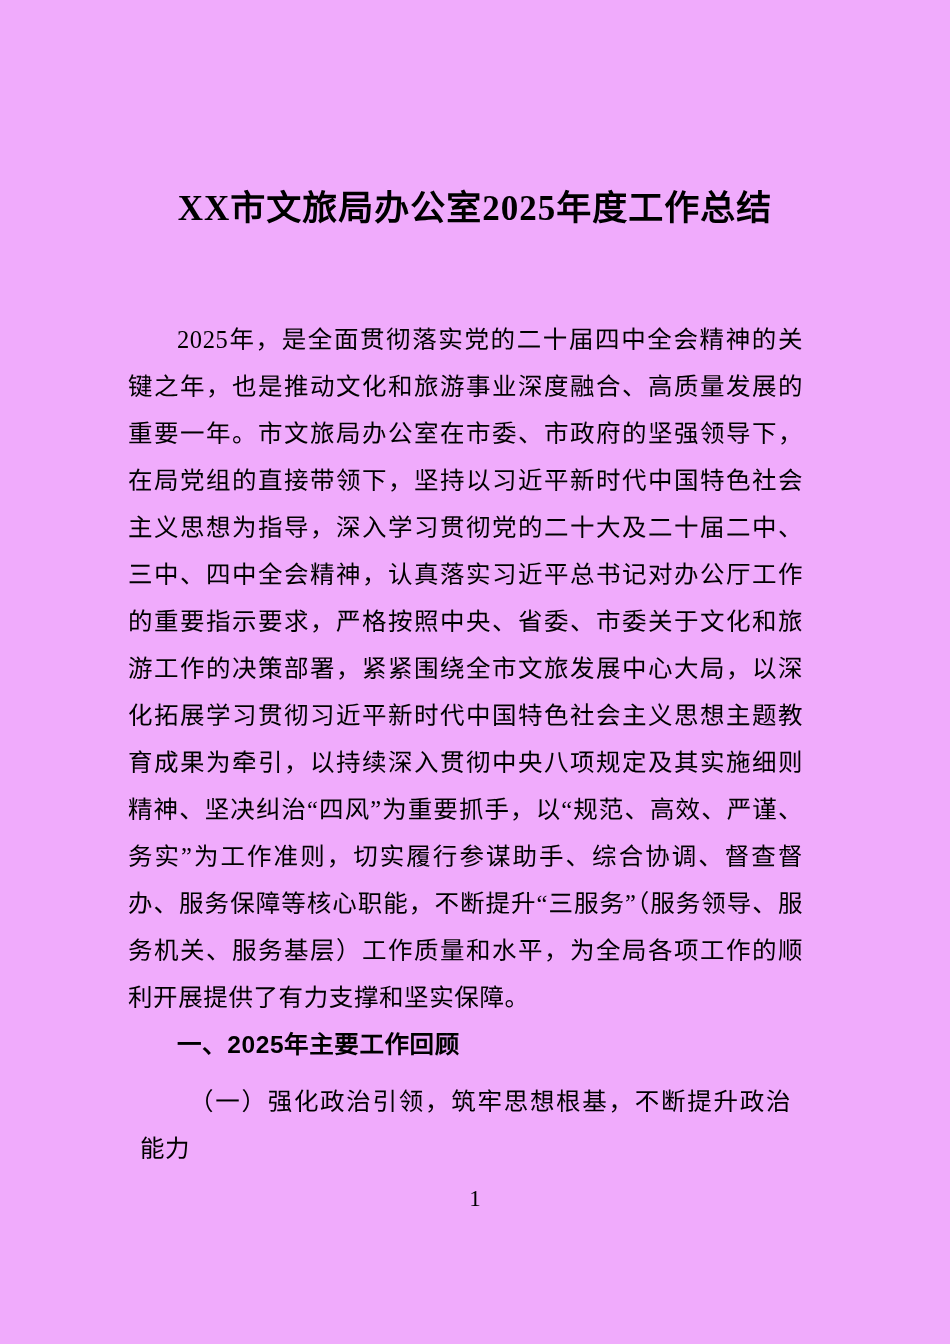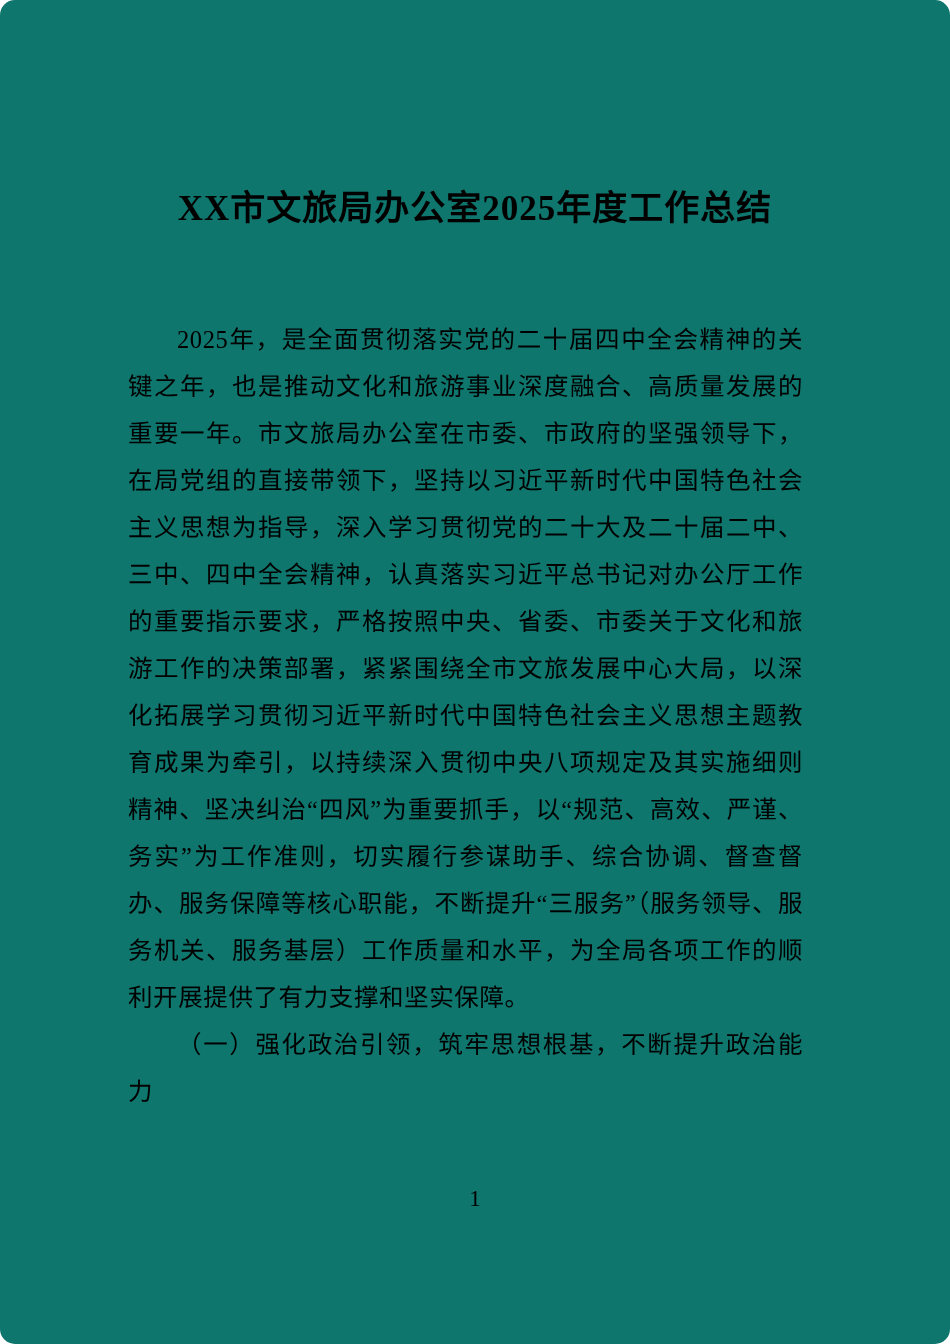--- a/index.html
+++ b/index.html
@@ -15,22 +15,21 @@
     font-family: "Liberation Serif", "DejaVu Serif", serif;
     color: #000000;
     overflow: hidden;
   }
   .page {
     width: 950px;
     height: 1344px;
     box-sizing: border-box;
     padding: 12px;
     position: relative;
-    background: #0f766e;
-    border-radius: 15px;
+    background: #f0abfc;
   }
   .doc-title {
     position: absolute;
     top: 186px;
     left: 0;
     width: 950px;
     text-align: center;
     font-family: "Liberation Serif", "DejaVu Serif", serif;
     font-weight: bold;
     font-size: 35px;
@@ -60,28 +59,28 @@
   p.heading {
     margin: 0;
     font-size: 24.5px;
     line-height: 47px;
     font-weight: bold;
     text-indent: 2em;
     letter-spacing: 0.6px;
     font-family: "Liberation Sans", "DejaVu Sans", sans-serif;
   }
   p.subheading {
-    margin: 0;
+    margin: 12px;
     font-size: 24.5px;
     line-height: 47px;
     text-indent: 2em;
     letter-spacing: 0.6px;
     text-align: justify;
     text-justify: inter-ideograph;
-    font-family: Liberation Sans, sans-serif;
+    font-family: Liberation Mono, monospace;
   }
   .page-number {
     position: absolute;
     top: 1186px;
     left: 0;
     width: 950px;
     text-align: center;
     font-size: 23px;
     font-family: "Liberation Serif", "DejaVu Serif", serif;
     color: #000000;
@@ -90,19 +89,20 @@
 </head>
 <body>
 
 <div class="page">
 
   <div class="doc-title">XX市文旅局办公室2025年度工作总结</div>
 
   <div class="body-block">
     <p class="para indent">2025年，是全面贯彻落实党的二十届四中全会精神的关键之年，也是推动文化和旅游事业深度融合、高质量发展的重要一年。市文旅局办公室在市委、市政府的坚强领导下，在局党组的直接带领下，坚持以习近平新时代中国特色社会主义思想为指导，深入学习贯彻党的二十大及二十届二中、三中、四中全会精神，认真落实习近平总书记对办公厅工作的重要指示要求，严格按照中央、省委、市委关于文化和旅游工作的决策部署，紧紧围绕全市文旅发展中心大局，以深化拓展学习贯彻习近平新时代中国特色社会主义思想主题教育成果为牵引，以持续深入贯彻中央八项规定及其实施细则精神、坚决纠治“四风”为重要抓手，以“规范、高效、严谨、务实”为工作准则，切实履行参谋助手、综合协调、督查督办、服务保障等核心职能，不断提升“三服务”（服务领导、服务机关、服务基层）工作质量和水平，为全局各项工作的顺利开展提供了有力支撑和坚实保障。</p>
 
+    <p class="heading">一、2025年主要工作回顾</p>
 
     <p class="subheading">（一）强化政治引领，筑牢思想根基，不断提升政治能力</p>
   </div>
 
   <div class="page-number">1</div>
 
 </div>
 
 </body></html>

